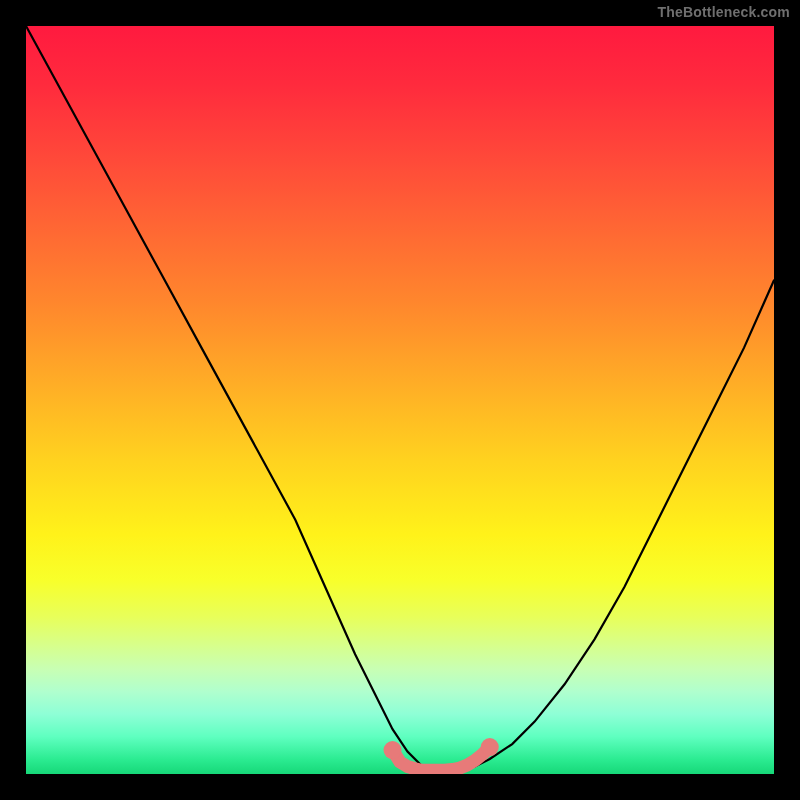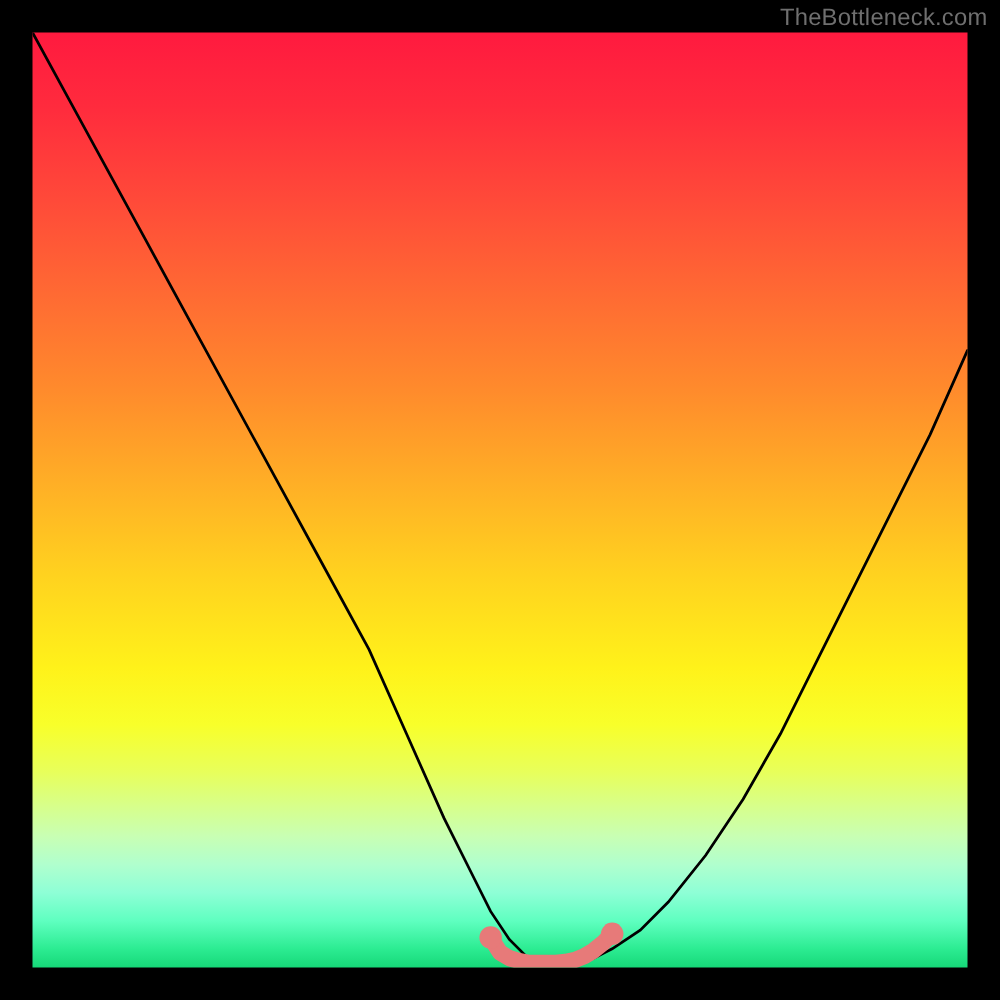--- a/index.html
+++ b/index.html
@@ -44,22 +44,22 @@
       #5fffc0 95%,
       #2cec92 98%,
       #16d878 100%
     );
   }
   .watermark {
     position: absolute;
     top: 4px;
     right: 10px;
     color: #6f6f6f;
-    font-size: 19px;
-    font-weight: 400;
+    font-size: 14px;
+    font-weight: 700;
     letter-spacing: 0.2px;
     user-select: none;
     margin-left: 20px;
   }
   svg.curves {
     position: absolute;
     left: 0;
     top: 0;
     width: 748px;
     height: 748px;

